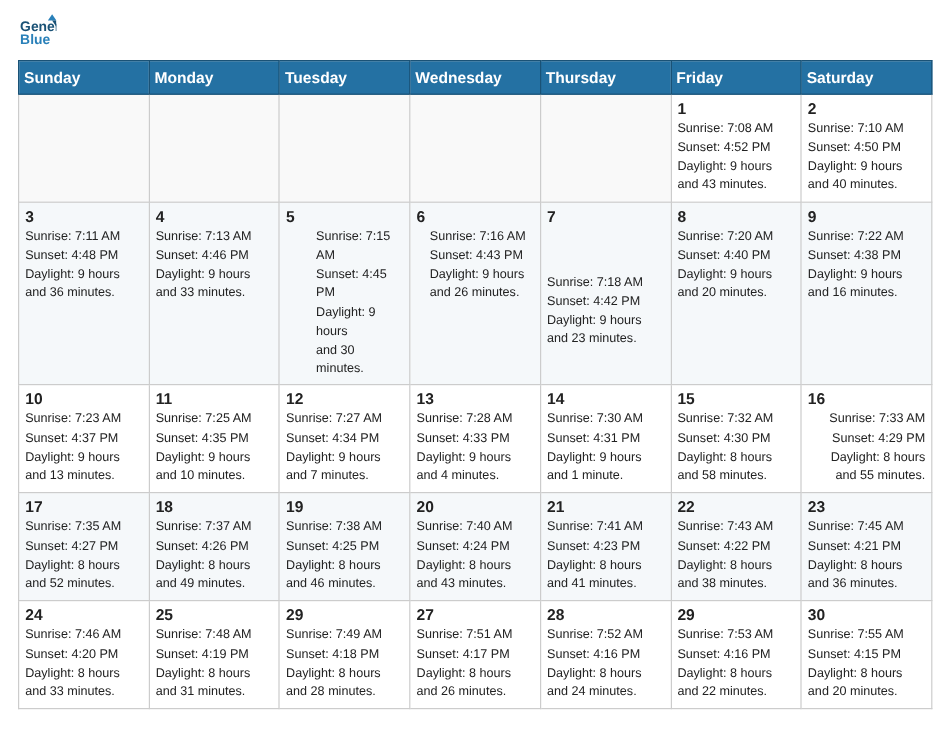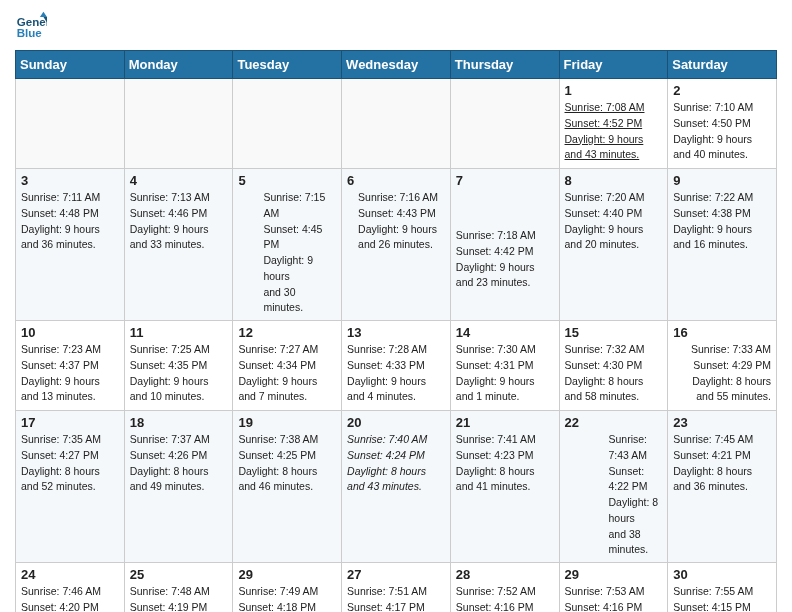--- a/index.html
+++ b/index.html
@@ -113,21 +113,21 @@
   </thead>
   <tbody id="calendar-body">
   <tr>
         <td class="empty-cell"></td>
         <td class="empty-cell"></td>
         <td class="empty-cell"></td>
         <td class="empty-cell"></td>
         <td class="empty-cell"></td>
         <td>
           <div class="day-number">1</div>
-          <div class="day-info" style="white-space: pre-line; text-decoration: underline;">Sunrise: 7:08 AM
+          <div class="day-info" style="white-space: pre-line;">Sunrise: 7:08 AM
 Sunset: 4:52 PM
 Daylight: 9 hours
 and 43 minutes.</div>
         </td>
         <td>
           <div class="day-number">2</div>
           <div class="day-info" style="white-space: pre-line;">Sunrise: 7:10 AM
 Sunset: 4:50 PM
 Daylight: 9 hours
 and 40 minutes.</div>
@@ -252,35 +252,35 @@
         </td>
         <td>
           <div class="day-number">19</div>
           <div class="day-info" style="white-space: pre-line;">Sunrise: 7:38 AM
 Sunset: 4:25 PM
 Daylight: 8 hours
 and 46 minutes.</div>
         </td>
         <td>
           <div class="day-number">20</div>
-          <div class="day-info" style="white-space: pre-line; font-style: italic;">Sunrise: 7:40 AM
+          <div class="day-info" style="white-space: pre-line;">Sunrise: 7:40 AM
 Sunset: 4:24 PM
 Daylight: 8 hours
 and 43 minutes.</div>
         </td>
         <td>
           <div class="day-number">21</div>
           <div class="day-info" style="white-space: pre-line;">Sunrise: 7:41 AM
 Sunset: 4:23 PM
 Daylight: 8 hours
 and 41 minutes.</div>
         </td>
         <td>
           <div class="day-number">22</div>
-          <div class="day-info" style="white-space: pre-line; margin-left: 44px;">Sunrise: 7:43 AM
+          <div class="day-info" style="white-space: pre-line;">Sunrise: 7:43 AM
 Sunset: 4:22 PM
 Daylight: 8 hours
 and 38 minutes.</div>
         </td>
         <td>
           <div class="day-number">23</div>
           <div class="day-info" style="white-space: pre-line;">Sunrise: 7:45 AM
 Sunset: 4:21 PM
 Daylight: 8 hours
 and 36 minutes.</div>

